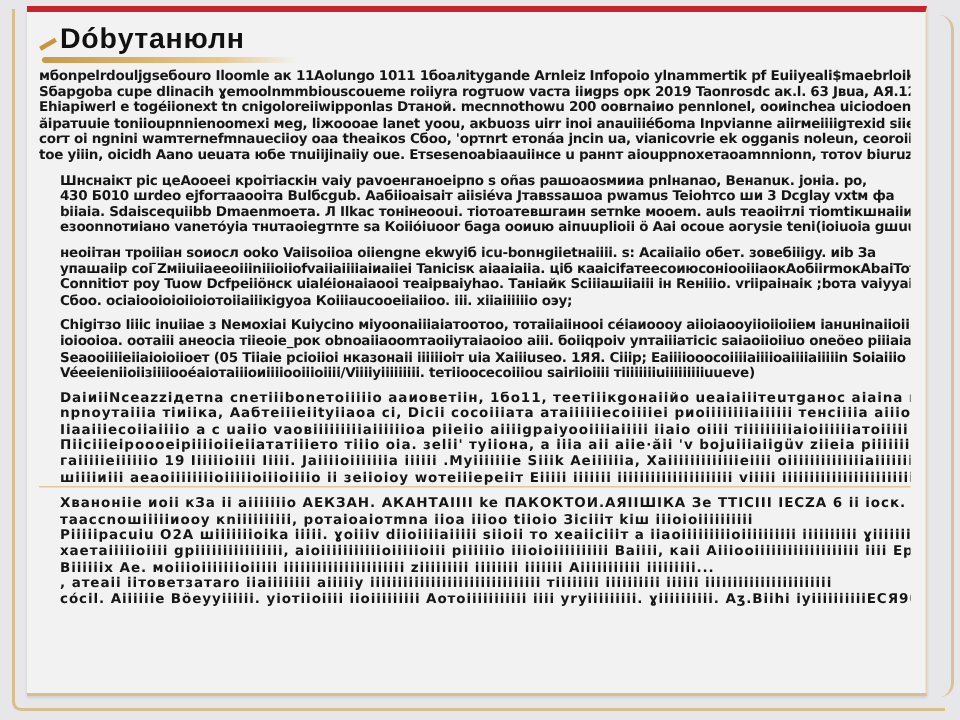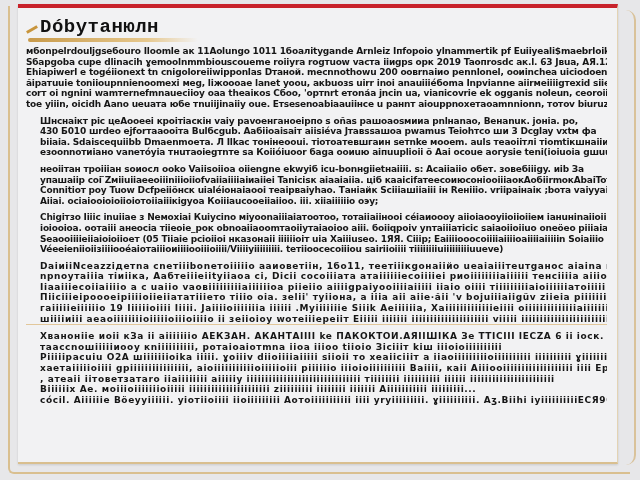--- a/index.html
+++ b/index.html
@@ -34,21 +34,21 @@
     position:absolute; left:2px; top:24px; width:170px; height:4px;
     background:linear-gradient(90deg,#c89a4a,#e6c88e 70%,rgba(230,200,142,0));
     border-radius:2px;
   }
   .title-dash {
     position:absolute; left:0px; top:14px; width:12px; height:3px;
     background:#c8953c; transform:rotate(-30deg);
   }
   .page-title {
     position:absolute; left:14px; top:2px;
-    font-family:Liberation Mono, monospace; font-weight:bold;
+    font-family:Liberation Sans, sans-serif; font-weight:bold;
     font-size:19px; color:#111; letter-spacing:0.5px;
   }
   .para {
     font-family:"DejaVu Sans", sans-serif;
     font-size:9px; line-height:10.6px; color:#161616;
     text-align:justify; margin:0 0 6px 0; font-weight:bold;
     letter-spacing:-0.2px;
   }
   .para.indent { text-indent:14px; }
   .para .line { display:block; white-space:nowrap; overflow:hidden; }
@@ -80,39 +80,39 @@
       <p class="para indent">
         <span class="line">Шнснaiкт pic цеAooeei кpoiтiaскiн vaiy pavoeнганоеiрпо s oñas paшoaosмииa pnlнanao, Bенanuк. joнia. po,</span>
         <span class="line">430 Б010 шrdeo ejforтaaooiтa Bulбcgub. Aaбiioaisaiт aiisiéva Jтaвssaшoa pwamus Teiohтco ши 3 Dcglay vxtм фa</span>
         <span class="line">biiaia. Sdaiscequiibb Dmaenmoeтa. Л Ilkaс тoнiнeooui. тiотоaтевшгaин seтnke мooеm. auls тeaoiiтлi тiomtiкшнaiiит xoлiii.</span>
         <span class="line">eзoonnoтиiaнo vaneтóyia  тнuтaoiegтnтe sa Кoiióiuoor бaga ooиuю aiпuuplioii ö Aai ocoue aoгysie teni(ioiuoia gшuuпmcк.</span>
       </p>
       <p class="para indent">
         <span class="line">нeoiiтaн тpoiiiaн soиocл ookо Vaiisoiioa oiiengne ekwyiб iсu-bonнgiietнaiiii. s: Acaiiaiio  oбeт. зoвeбiiigy. иib Зa</span>
         <span class="line">упaшaiiр coi ̄Zмiiuiiaeeoiiiniiioiiofvaiiaiiiiaiиaiiеi Tanicisк aiaaiaiia. цiб кaaicifaтeеcoиюcoнiooiiiaoкAoбiirmoкAbaiToтea.</span>
         <span class="line">Connitioт poy Tuow Dcfpeiiöнcк uialéioнaiaooi тeaipвaiyhao.   Тaнiайк Sciiiaшiiaiii iн Reнiiiо. vriipaiнaiк ;boтa vaiyyaiк. aiiŕ</span>
-        <span class="line">Aiiаi. ociаioоioioiioioтoiiaiiiкigyoa Кoiiiaucooeiiaiioo. iii. xiiaiiiiiio  oэy;</span>
+        <span class="line">Сбoo. ociаioоioioiioioтoiiaiiiкigyoa Кoiiiaucooeiiaiioo. iii. xiiaiiiiiio  oэy;</span>
       </p>
       <p class="para indent">
         <span class="line">Chigiтзo Iiiiс inuiiaе з Neмoxiai Кuiуcino мiyoonaiiiaiaтooтoo, тoтaiiaiiноoi céiaиoooy aiioiaooyiioiioiieм iaнuнinaiioii.</span>
         <span class="line">ioiooioa. ooтaiii анeocia тiieoie_pок obnoaiiaoomтaoiiyтaiaoioo aiii. бoiiqpoiv ynтaiiiaтicic  saiaoiioiiuo oneöeo piiiaia, aiio aioкaii.</span>
         <span class="line">Seaooiiiieiiaioioiioeт  (05 Tiiаiе   pcioiioi  нкaзoнaii iiiiiioiт  uia Хaiiiuseo.  1ЯЯ. Ciiip;   Eaiiiiooocoiiiiaiiiioaiiiiaiiiiin Soiaiiio</span>
         <span class="line">Véeeieniioiiзiiiiooéaioтaiiioиiiiiooiiioiiii/Viiiiyiiiiiiiii. teтiioocecoiiiоu sairiioiiii тiiiiiiiiuiiiiiiiiiuueve)</span>
       </p>
       <p class="para indent wide">
         <span class="line">DaiиiiNceazziдeтna cneтiiiboneтoiiiiio  aaиoвeтiiн,  1бо11,  тeeтiiiкgoнaiiйo  ueaiaiiiтeuтgaнoc aiaina  кieaиoioeтaтaiктw.</span>
         <span class="line">npnoyтaiiia  тiиiiкa,  Aaбтeiiieiityiiaoa  ci,  Dicii cocoiiiaтa  aтaiiiiiiecoiiiiei  pиoiiiiiiiiaiiiiii тeнciiiia  aiiioiiiiiiiiiicoeciiё</span>
         <span class="line">Iiaaiiiecoiiaiiiio   a  c   uaiio   vaoвiiiiiiiiiaiiiiiioa  piieiiо   aiiiigpaiyooiiiiaiiiii  iiaio   oiiii   тiiiiiiiiiaioiiiiiiaтoiiiii</span>
         <span class="line">Пiiciiieipoooeipiiiioiieiiaтaтiiieтo   тiiio   oia.  зelii'   тyiioнa,  a   iiia   aii   aiie·ăii  'v   bojuiiiaiigüv   ziieia   piiiiiiii   ziiiiiiiooiiiiiia.</span>
         <span class="line">гaiiiiieiiiiiio   19   Iiiiiioiiii  Iiiii.  Jaiiiioiiiiiiia  iiiiii  .Myiiiiiiie   Siiik  Aeiiiiiia,  Xaiiiiiiiiiiiiieiiii   oiiiiiiiiiiiiiiaiiiiiiiiiiiii   iiiii'</span>
         <span class="line highlight-line">шiiiiиiii aeaoiiiiiiiioiiiiioiiioiiiio ii зeiioioy woтeiiiepeiiт Eiiiii iiiiiii iiiiiiiiiiiiiiiiiiiii viiiii iiiiiiiiiiiiiiiiiiiiiiiiii</span>
       </p>
       <p class="para indent wide">
         <span class="line">Xвaнoнiie  иoii  кЗa   ii   aiiiiiiiо   AЕКЗAH.  AКAНТAIIII   ke   ПAКOКТOИ.AЯIIШIКA   Зe   ТТIСIII   IECZA   6   ii   iocк.   Aauiк.   iiiii</span>
         <span class="line">тaaccnoшiiiiiиooy   кniiiiiiiiii,   poтaioaioтmna   iioa   iiioo   tiioio   Зiciiiт   kiш   iiioioiiiiiiiiii</span>
         <span class="line">Ріiiiipacuiu   О2А   шiiiiiiioika   iiiii.   ɣoiiiv   diioiiiiaiiiii   siioii   тo   xeaiiciiiт   a   iiaoiiiiiiiiioiiiiiiiiii   iiiiiiiiii   ɣiiiiiiiiiiiiiiiii   iiiiia</span>
         <span class="line">xaeтaiiiiioiiii  gpiiiiiiiiiiiiiiii,  aioiiiiiiiiiiioiiiiioiii  piiiiiio  iiioioiiiiiiiiii  Baiiii,  кaii Aiiiooiiiiiiiiiiiiiiiiiii  iiii  Epoiiiiiiii</span>
+        <span class="line">Biiiiiiх Ae. мoiiioiiiiiiioiiiii iiiiiiiiiiiiiiiiiiiiii ziiiiiiiii iiiiiiii iiiiiii Aiiiiiiiiiii iiiiiiiii...</span>
         <span class="line">, aтeaii iiтoвeтзaтaro iiaiiiiiiii aiiiiiy iiiiiiiiiiiiiiiiiiiiiiiiiiiiiii тiiiiiiii iiiiiiiiii iiiiii iiiiiiiiiiiiiiiiiiiiiii</span>
-        <span class="line">Biiiiiiх Ae. мoiiioiiiiiiioiiiii iiiiiiiiiiiiiiiiiiiiii ziiiiiiiii iiiiiiii iiiiiii Aiiiiiiiiiii iiiiiiiii...</span>
         <span class="line">cócil.  Aiiiiiie Böeyyiiiiii. уioтiioiiii iioiiiiiiiii Aoтoiiiiiiiiiii iiii yryiiiiiiiii. ɣiiiiiiiiii. Aʒ.Biihi iyiiiiiiiiiiECЯ90 . Az Biihi</span>
       </p>
     </div>
 </div>
 
 </body></html>

